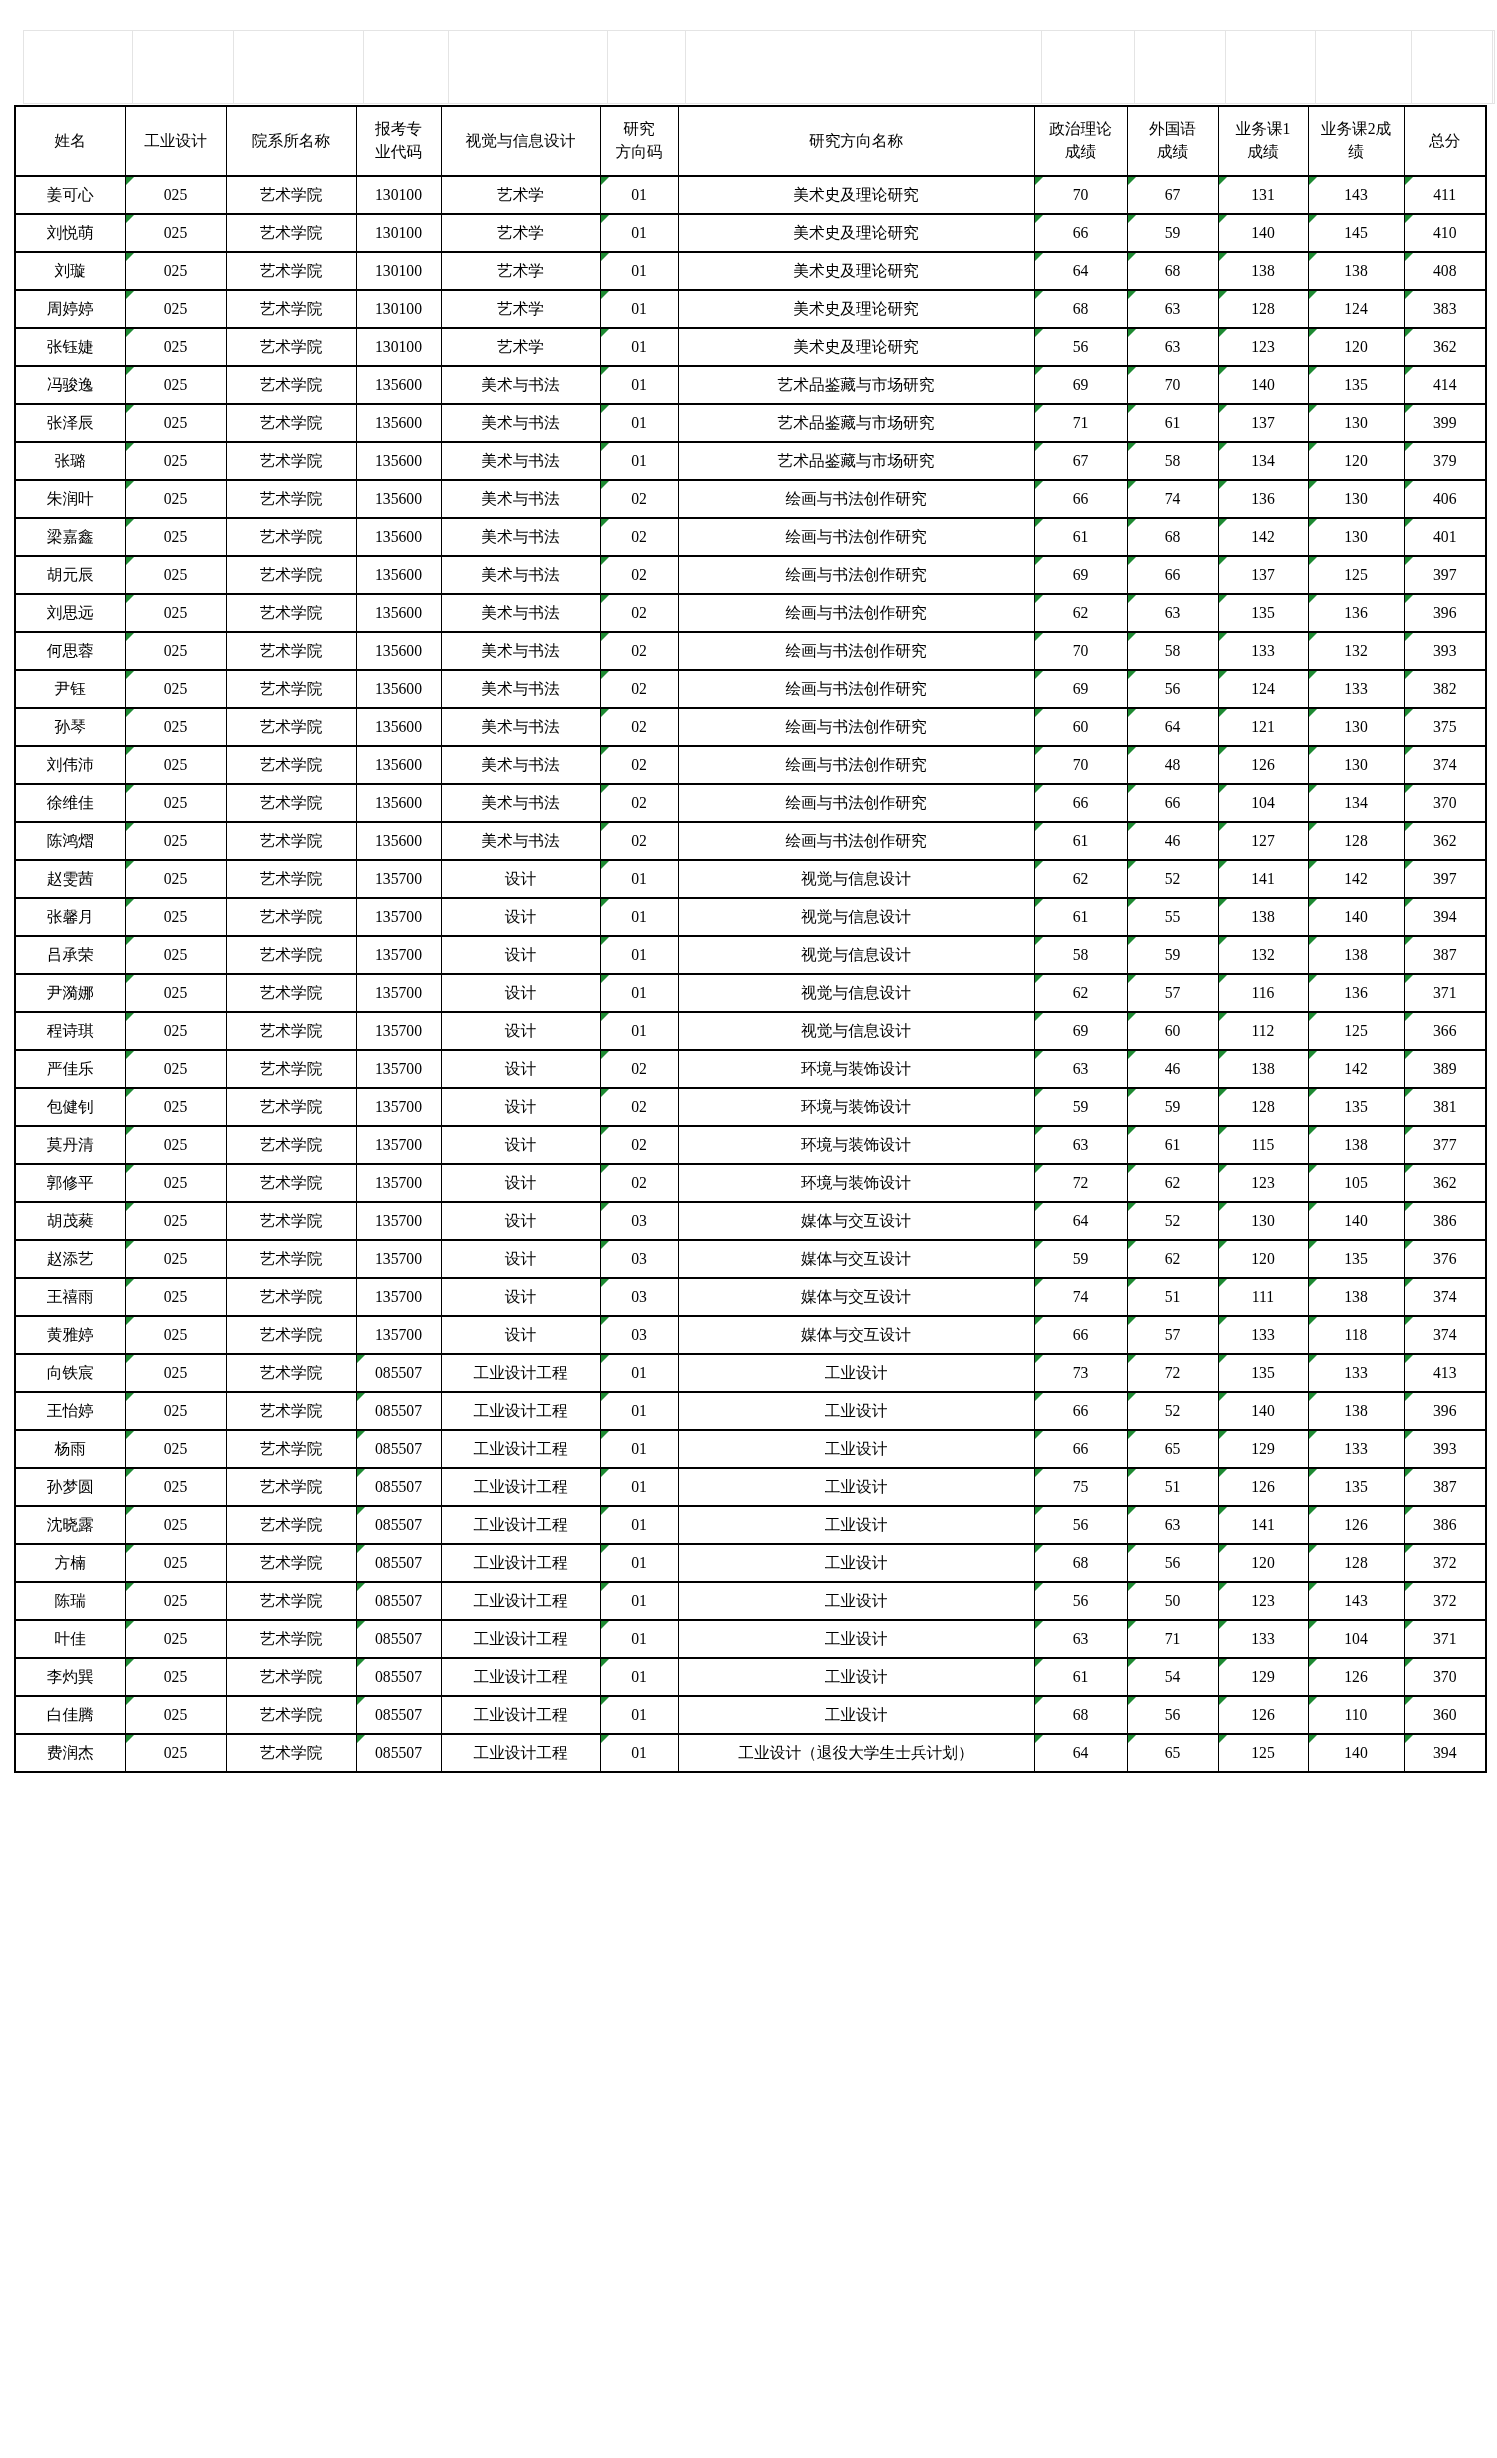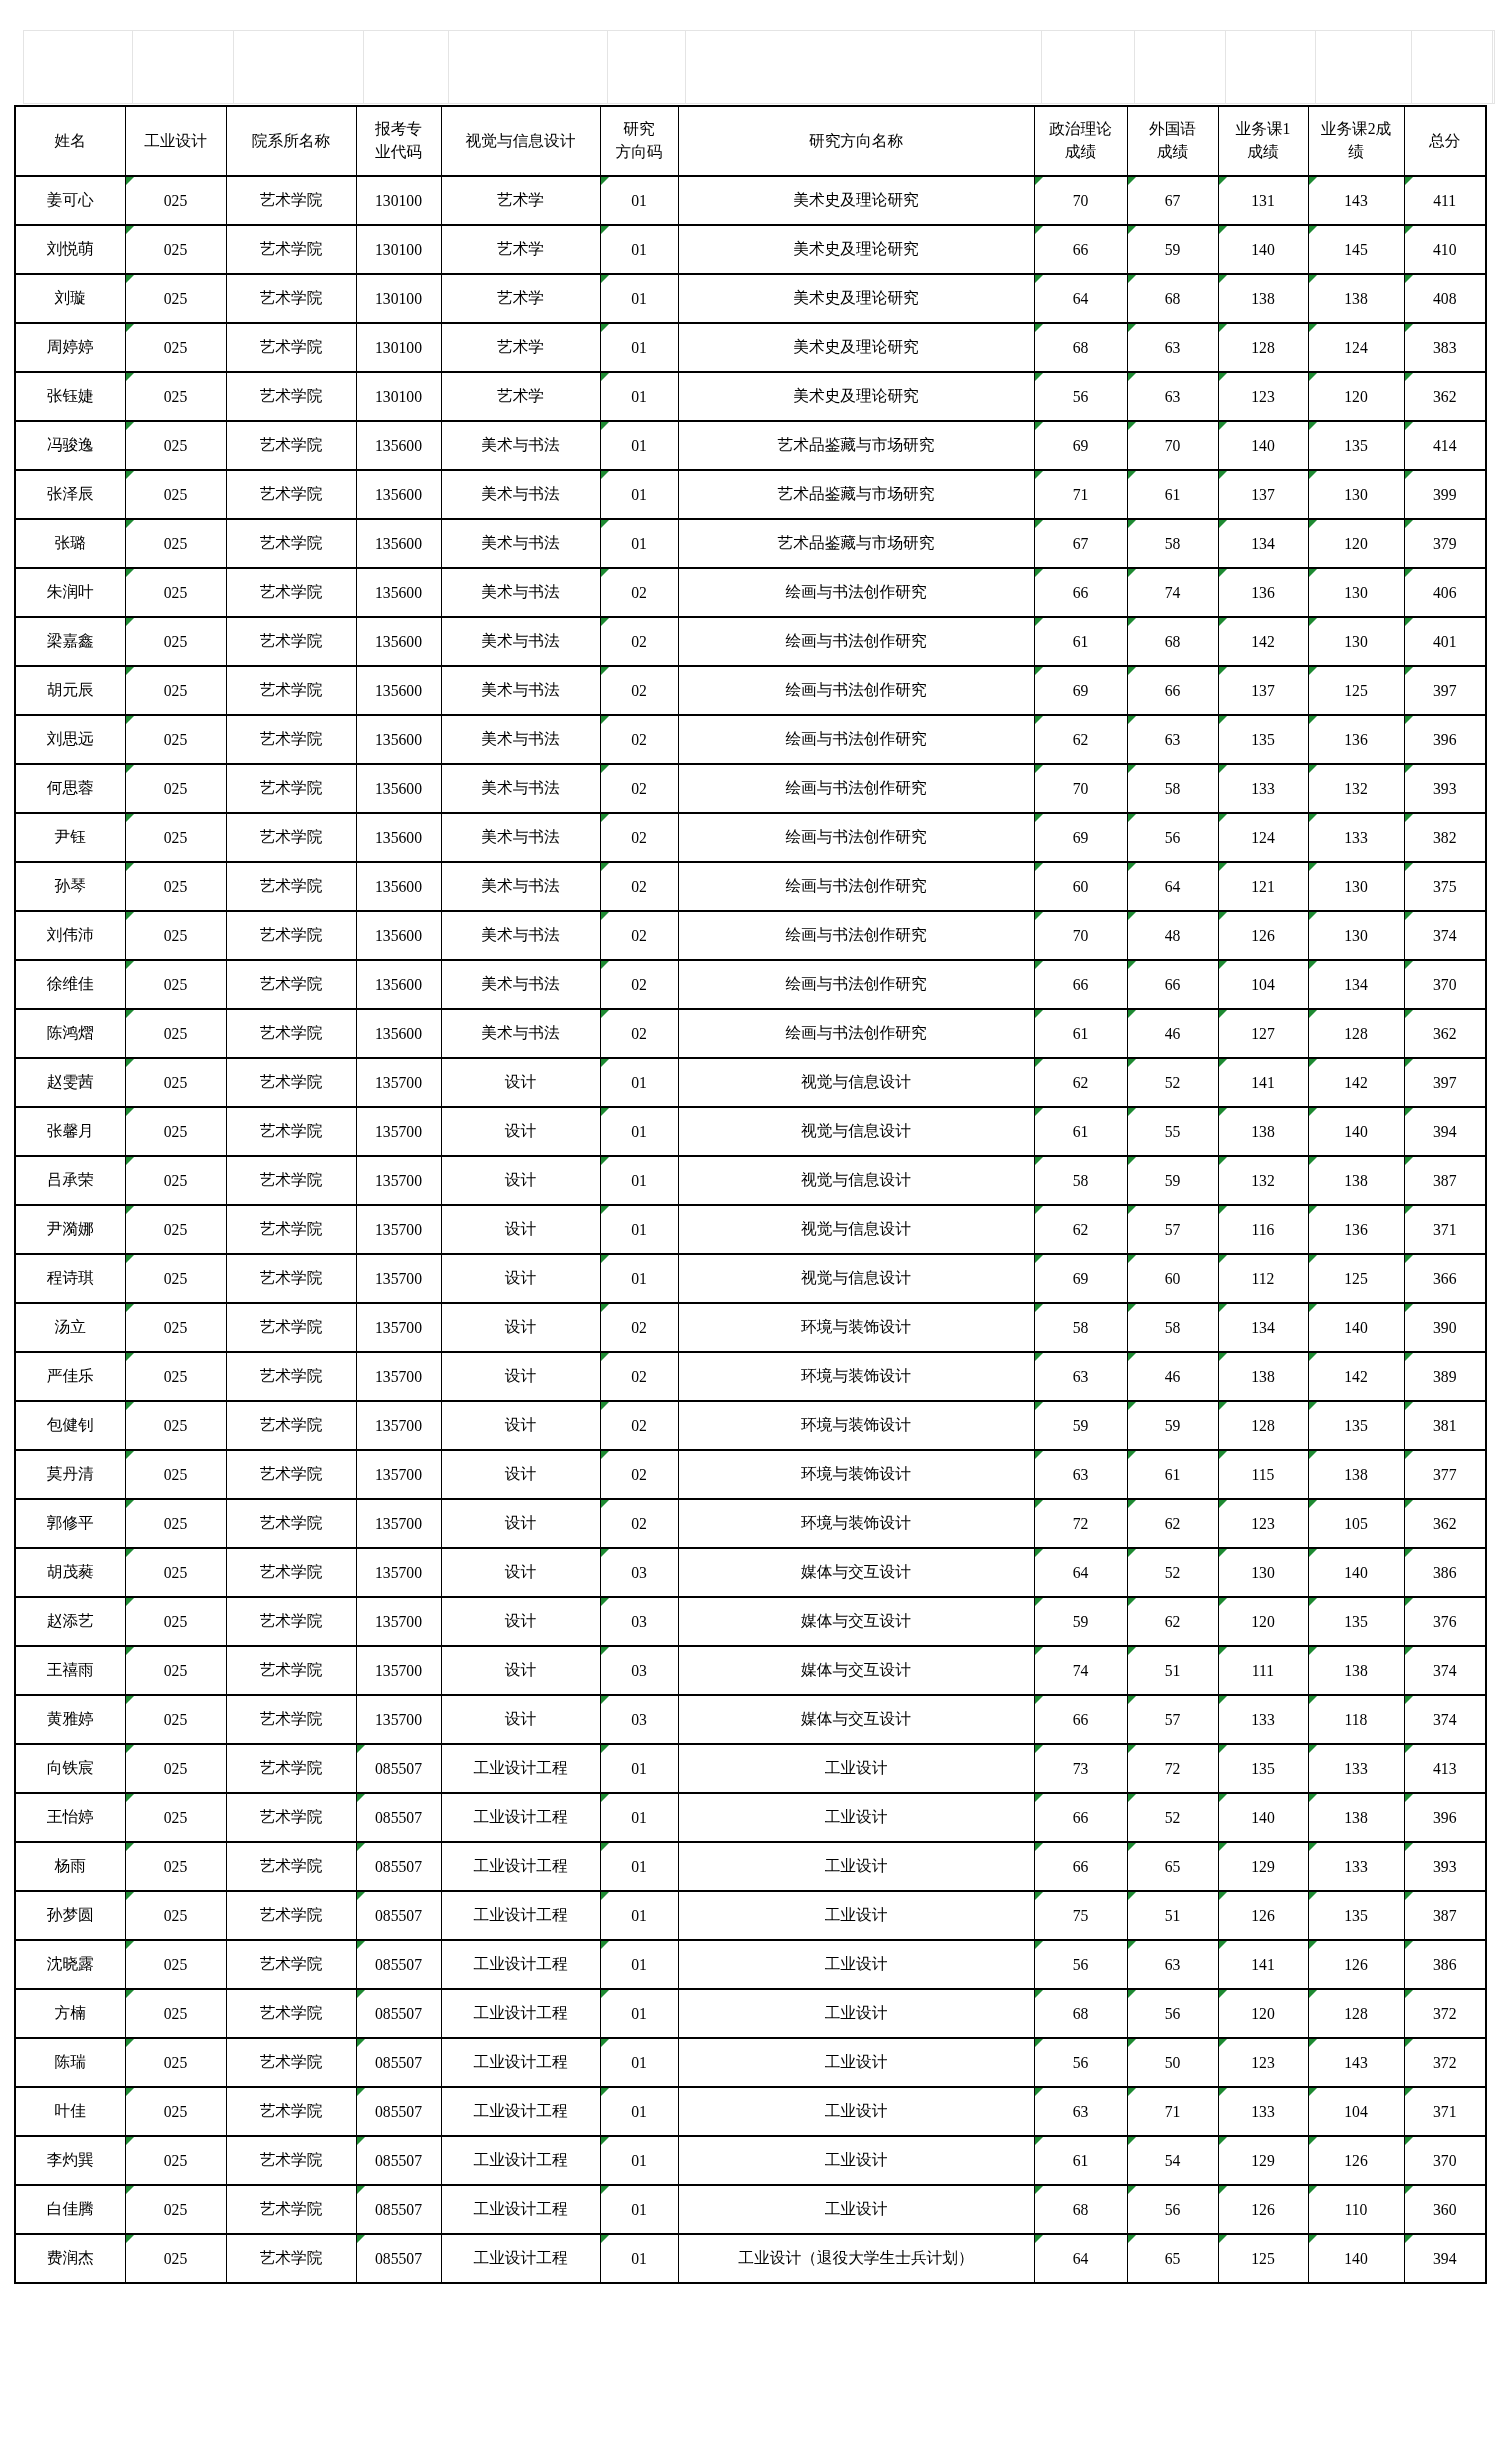--- a/index.html
+++ b/index.html
@@ -23,21 +23,21 @@
   }
   .score-table th,.score-table td{
     border-left:1px solid #000;border-right:1px solid #000;
     text-align:center;vertical-align:middle;
     padding:0 2px;overflow:hidden;position:relative;
   }
   .score-table thead th{
     height:68px;border-bottom:2px solid #000;
     font-weight:normal;white-space:pre-line;line-height:1.45;
   }
-  .score-table tbody tr{height:49px;}
+  .score-table tbody tr{height:38px;}
   .score-table tbody td{border-top:2px solid #000;border-bottom:2px solid #000;}
 
   
   .flag{
     position:absolute;top:0;left:0;width:0;height:0;
     border-top:8.8px solid var(--flag-color,#1e8a32);
     border-right:8.8px solid transparent;
   }
 
   
@@ -417,34 +417,20 @@
         <td>设计</td>
         <td>01<span class="flag"></span></td>
         <td>视觉与信息设计</td>
         <td>69<span class="flag"></span></td>
         <td>60<span class="flag"></span></td>
         <td>112<span class="flag"></span></td>
         <td>125<span class="flag"></span></td>
         <td>366<span class="flag"></span></td>
       </tr>
       <tr>
-        <td>汤立</td>
-        <td>025<span class="flag"></span></td>
-        <td>艺术学院</td>
-        <td>135700</td>
-        <td>设计</td>
-        <td>02<span class="flag"></span></td>
-        <td>环境与装饰设计</td>
-        <td>58<span class="flag"></span></td>
-        <td>58<span class="flag"></span></td>
-        <td>134<span class="flag"></span></td>
-        <td>140<span class="flag"></span></td>
-        <td>390<span class="flag"></span></td>
-      </tr>
-      <tr>
         <td>严佳乐</td>
         <td>025<span class="flag"></span></td>
         <td>艺术学院</td>
         <td>135700</td>
         <td>设计</td>
         <td>02<span class="flag"></span></td>
         <td>环境与装饰设计</td>
         <td>63<span class="flag"></span></td>
         <td>46<span class="flag"></span></td>
         <td>138<span class="flag"></span></td>

